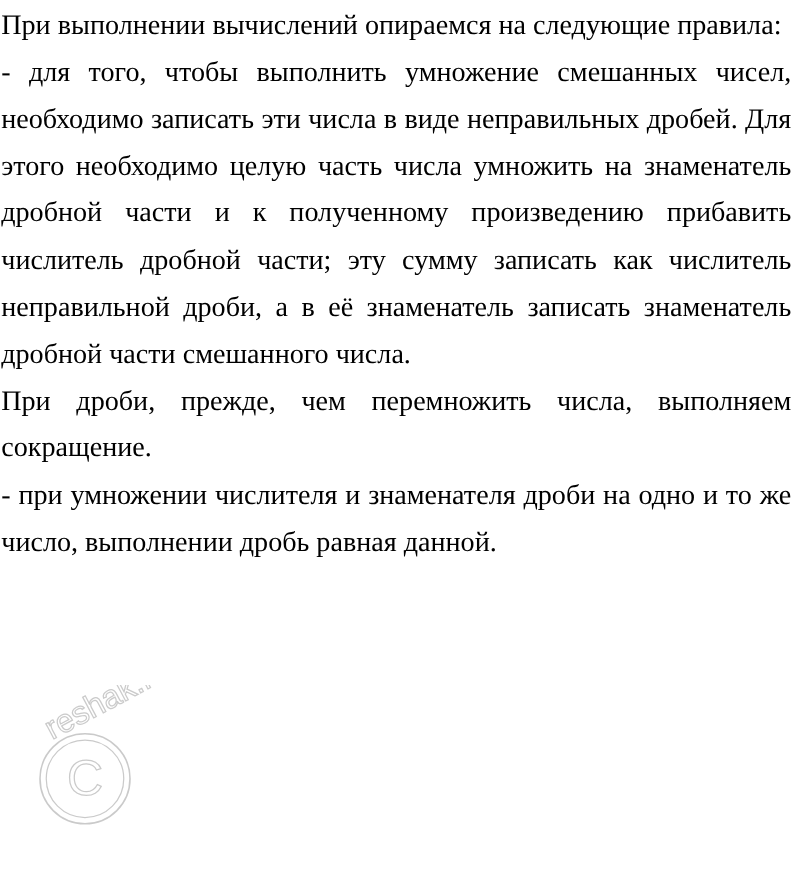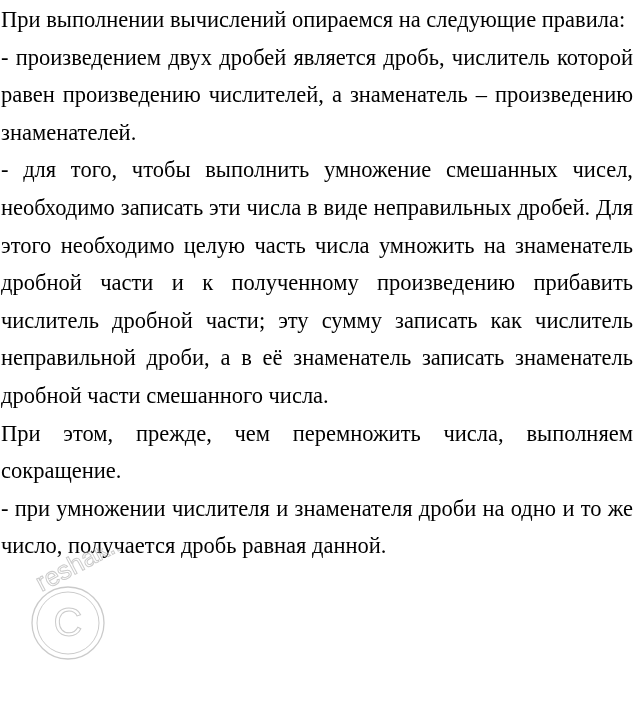--- a/index.html
+++ b/index.html
@@ -13,24 +13,23 @@
   .watermark {
     position: absolute; left: 28px; top: 548px; width: 130px; height: 120px;
     pointer-events: none; opacity: 0.55;
   }
 </style>
 </head>
 <body>
 
 <div class="doc">
   <p class="para">При выполнении вычислений опираемся на следующие правила:</p>
-  <p class="para">- произведением двух дробей является дробь, числитель которой равен произведению числителей, а знаменатель – произведению знаменателей.</p>
   <p class="para">- для того, чтобы выполнить умножение смешанных чисел, необходимо записать эти числа в виде неправильных дробей. Для этого необходимо целую часть числа умножить на знаменатель дробной части и к полученному произведению прибавить числитель дробной части; эту сумму записать как числитель неправильной дроби, а в её знаменатель записать знаменатель дробной части смешанного числа.</p>
-  <p class="para">При этом, прежде, чем перемножить числа, выполняем сокращение.</p>
-  <p class="para">- при умножении числителя и знаменателя дроби на одно и то же число, получается дробь равная данной.</p>
+  <p class="para">При дроби, прежде, чем перемножить числа, выполняем сокращение.</p>
+  <p class="para">- при умножении числителя и знаменателя дроби на одно и то же число, выполнении дробь равная данной.</p>
 </div>
 
 <div class="watermark">
   <svg width="130" height="120" viewBox="0 0 130 120">
     <circle cx="40" cy="75" r="36" fill="none" stroke="#a0a0a0" stroke-width="1.3"></circle>
     <circle cx="40" cy="75" r="31" fill="none" stroke="#a0a0a0" stroke-width="1"></circle>
     <text x="40" y="88" text-anchor="middle" font-family="Liberation Sans, sans-serif" font-size="40" fill="none" stroke="#a0a0a0" stroke-width="1">C</text>
     <text x="10" y="30" transform="rotate(-28 40 30)" font-family="Liberation Sans, sans-serif" font-size="26" fill="none" stroke="#a0a0a0" stroke-width="1">reshak.ru</text>
   </svg>
 </div>

